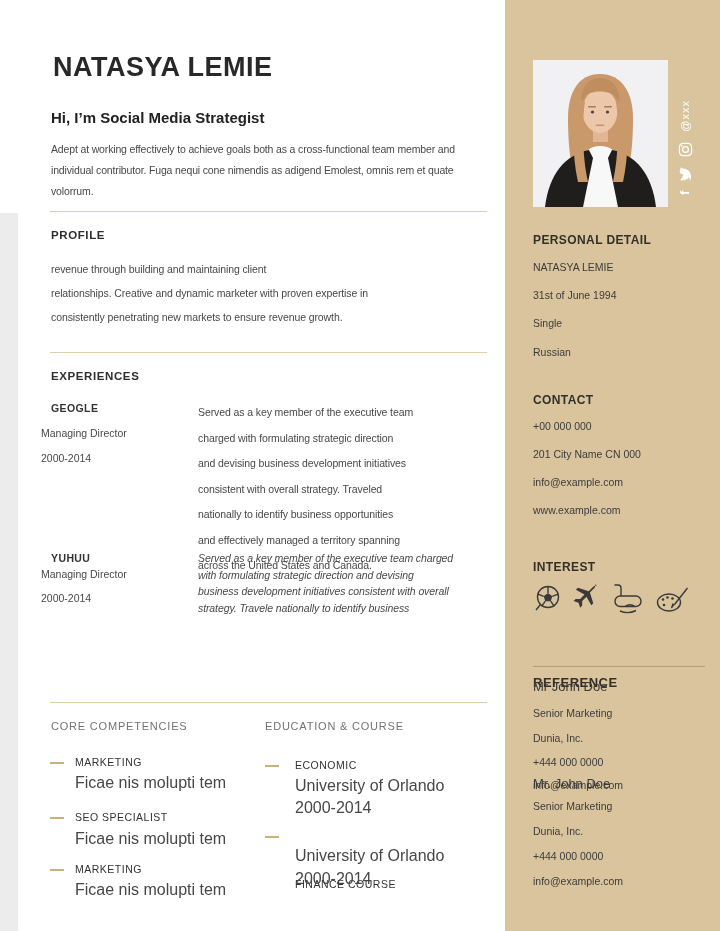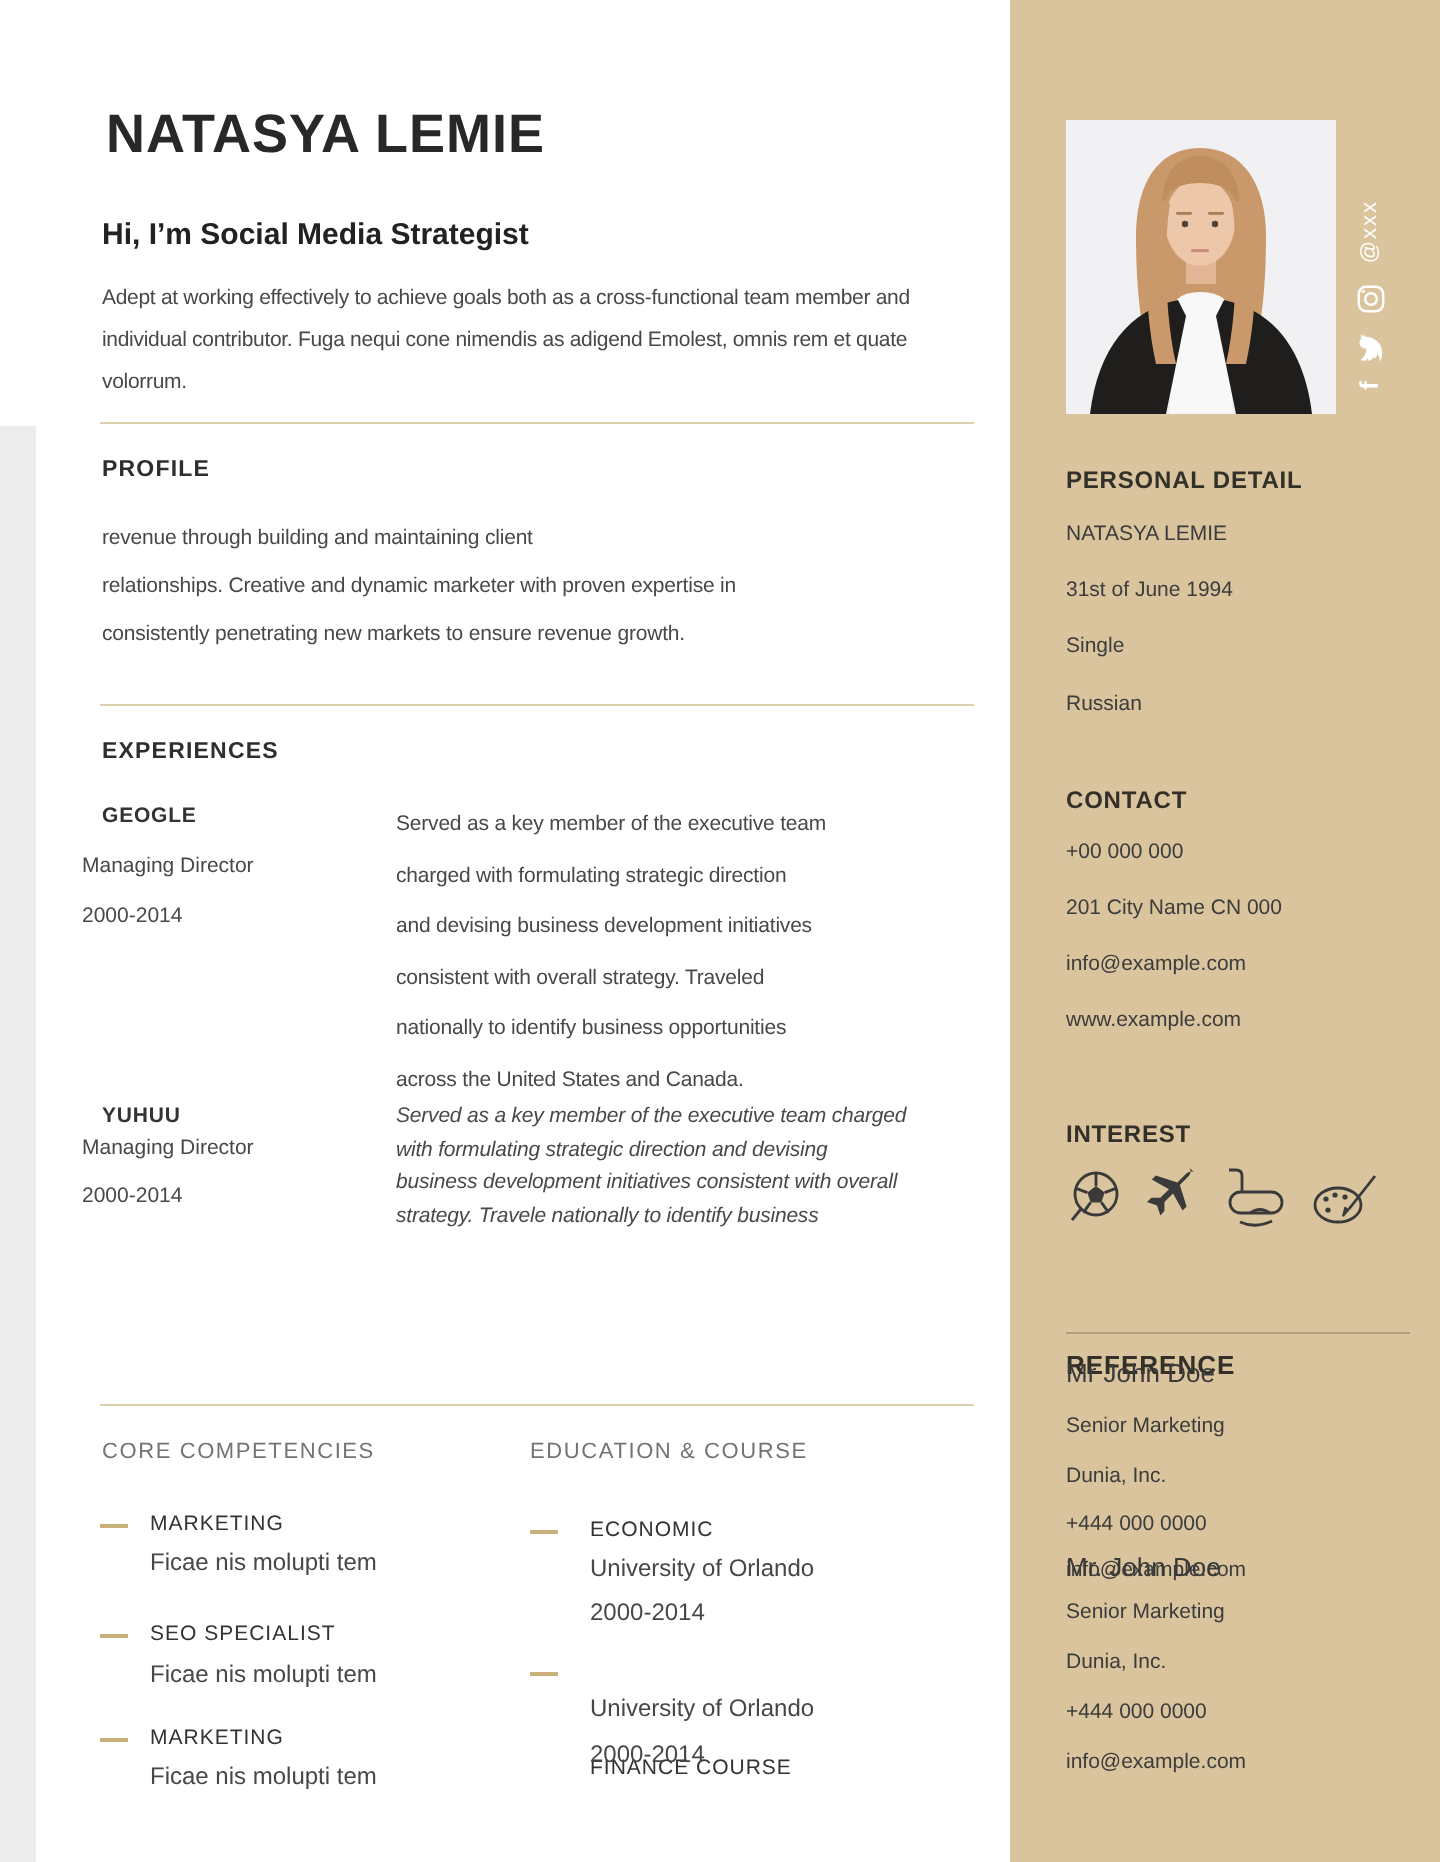--- a/index.html
+++ b/index.html
@@ -22,21 +22,21 @@
   .profile-lines .l3{margin-top:12px;}
   .profile-lines .l4{margin-top:12px;}
   .job-company{position:absolute;left:51px;font-size:10.5px;font-weight:bold;letter-spacing:.4px;color:#333;}
   .job-meta{position:absolute;left:41px;font-size:10.5px;color:#484848;}
   .job-desc{position:absolute;left:198px;font-size:10.5px;letter-spacing:-.1px;color:#484848;}
   .desc-loose{line-height:25.5px;}
   .desc-tight{line-height:16.5px;font-style:italic;}
 
   .col-heading{position:absolute;top:720px;font-size:11px;letter-spacing:.8px;color:#737373;}
   .li-label{position:absolute;font-size:10.5px;letter-spacing:.5px;color:#333;}
-  .li-desc{position:absolute;font-size:12px;color:#474747;}
+  .li-desc{position:absolute;font-size:16px;color:#474747;}
   .dash{position:absolute;width:14px;height:2px;background:#c9b17c;}
 
   
   .sidebar{position:absolute;left:505px;top:0;width:215px;height:931px;background:#d9c49d;}
   .photo{position:absolute;left:28px;top:60px;width:135px;height:147px;}
   .social-strip{position:absolute;left:125px;top:130px;width:110px;height:20px;
     display:flex;align-items:center;gap:10px;transform:rotate(-90deg);}
   .social-strip .fb{color:#fff;font-weight:bold;font-size:13px;line-height:14px;}
   .handle{color:#fff;font-size:11px;letter-spacing:1px;}
   .sb-h{position:absolute;left:28px;font-size:12px;font-weight:bold;letter-spacing:.4px;color:#33302a;}
@@ -78,20 +78,21 @@
 
   <div class="job-company" style="top:402px">GEOGLE</div>
   <div class="job-meta" style="top:427px">Managing Director</div>
   <div class="job-meta" style="top:452px">2000-2014</div>
   <div class="job-desc desc-loose" style="top:400px">
     <div class="nowrap">Served as a key member of the executive team</div>
     <div class="nowrap">charged with formulating strategic direction</div>
     <div class="nowrap">and devising business development initiatives</div>
     <div class="nowrap">consistent with overall strategy. Traveled</div>
     <div class="nowrap">nationally to identify business opportunities</div>
+    <div class="nowrap">and effectively managed a territory spanning</div>
     <div class="nowrap">across the United States and Canada.</div>
   </div>
 
   <div class="job-company" style="top:552px">YUHUU</div>
   <div class="job-meta" style="top:568px">Managing Director</div>
   <div class="job-meta" style="top:592px">2000-2014</div>
   <div class="job-desc desc-tight" style="top:550px">
     <div class="nowrap">Served as a key member of the executive team charged</div>
     <div class="nowrap">with formulating strategic direction and devising</div>
     <div class="nowrap">business development initiatives consistent with overall</div>

